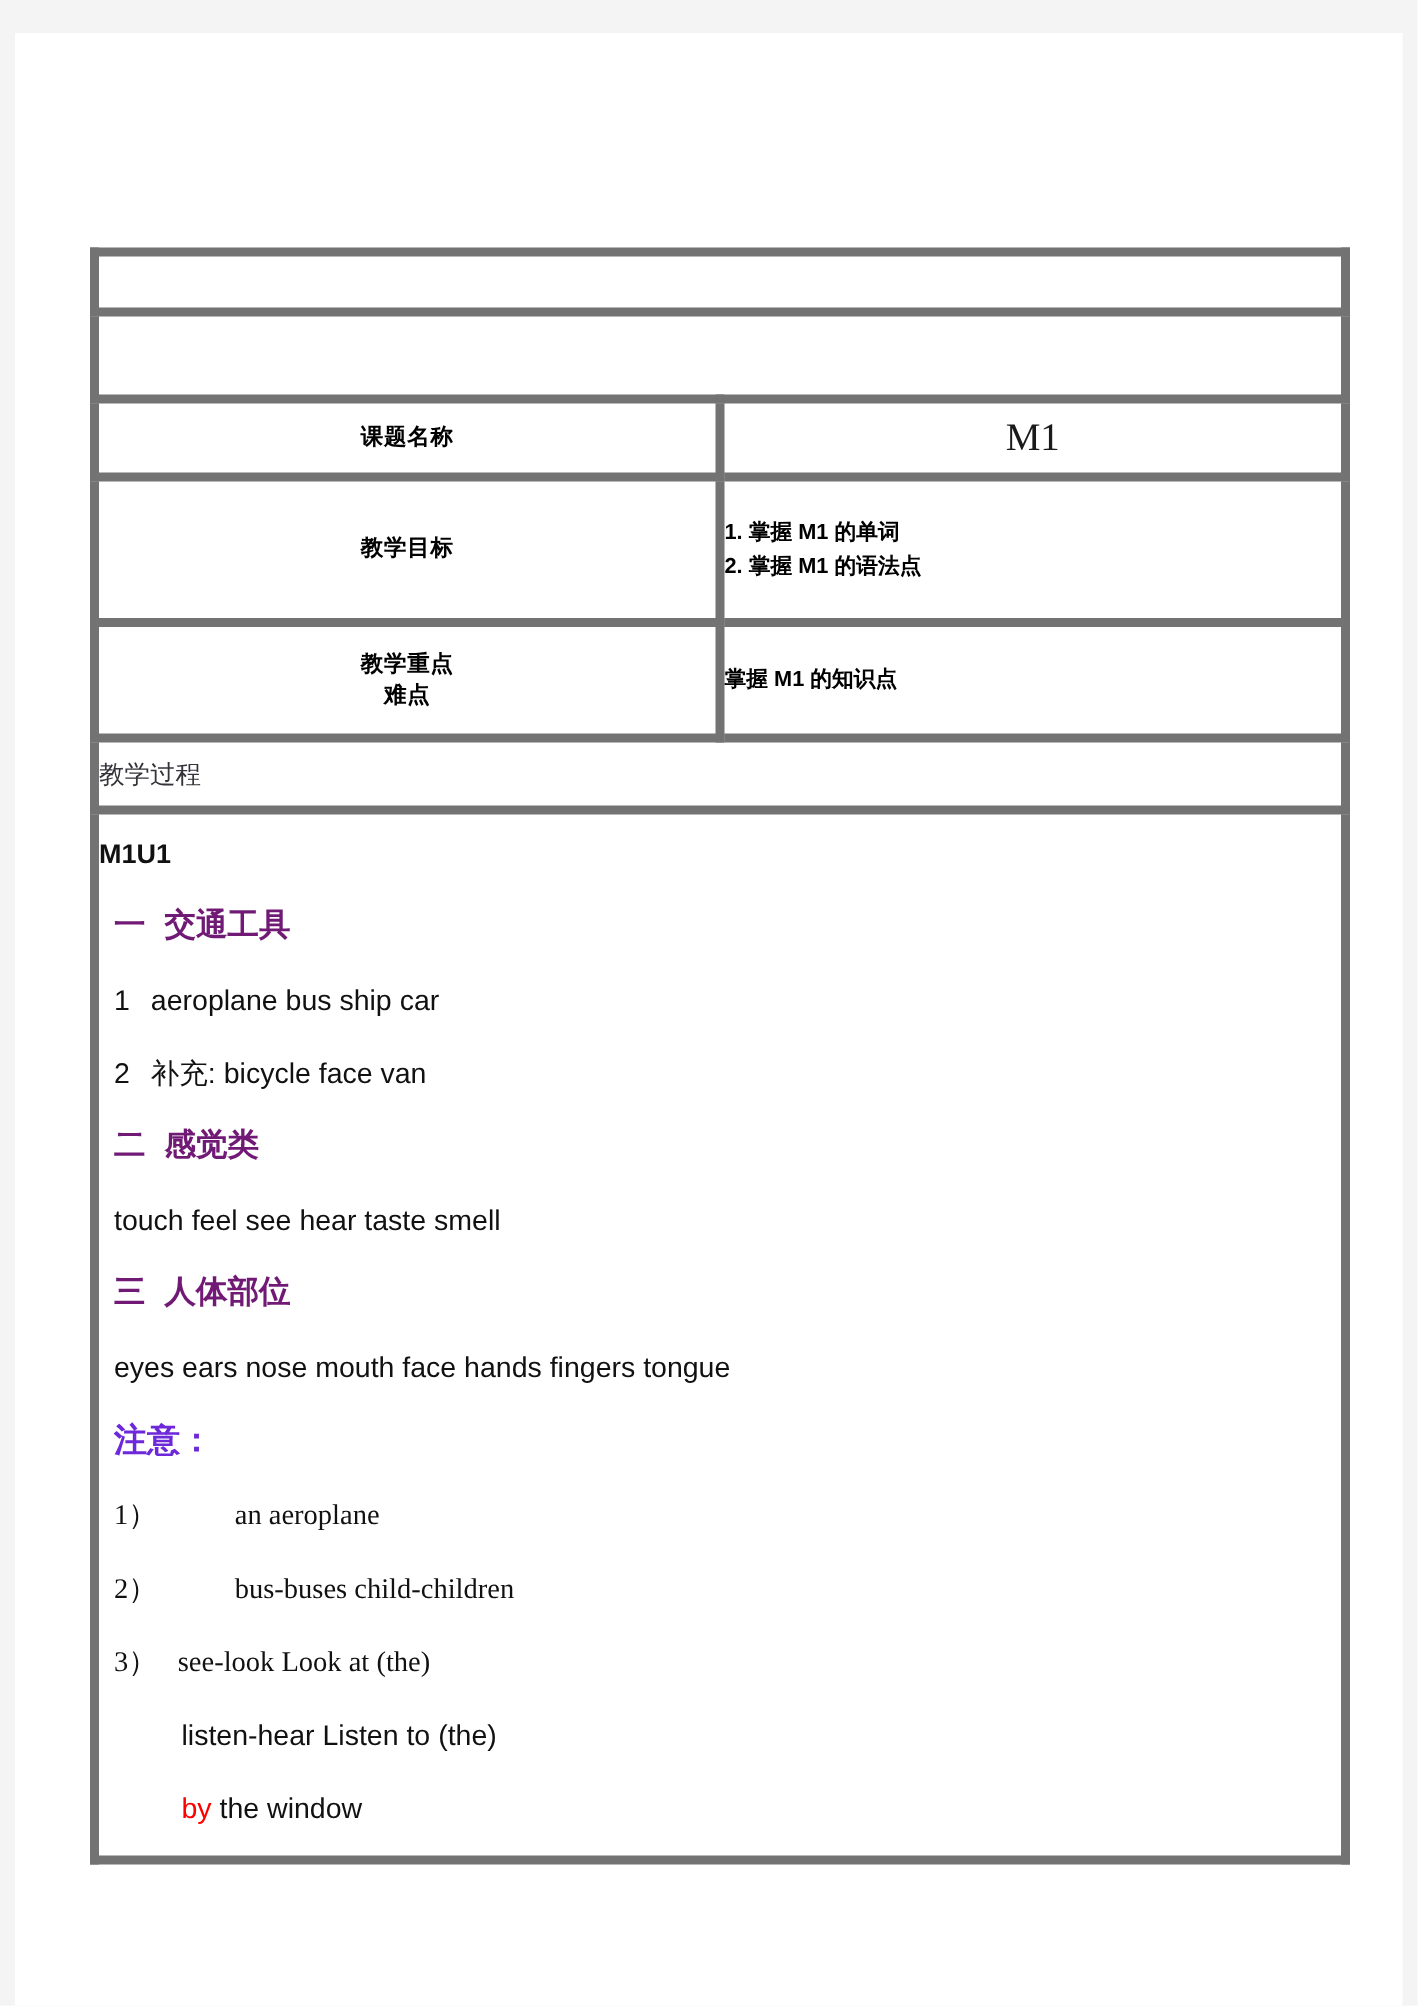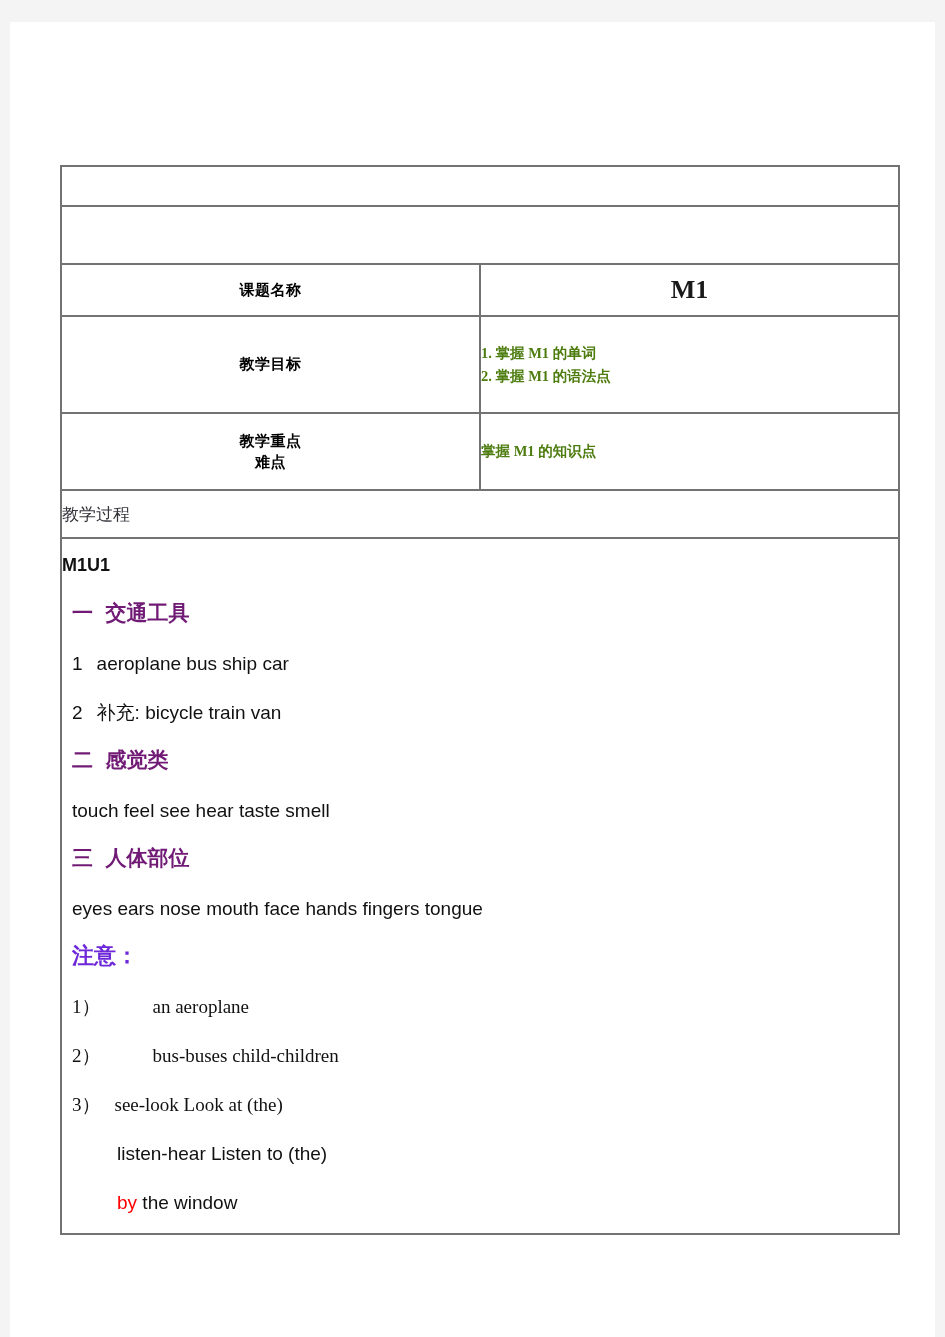--- a/index.html
+++ b/index.html
@@ -27,21 +27,21 @@
   
   #lesson-table {
     position: absolute;
     left: 50px;          
     top: 143px;          
     width: 840px;
     border-collapse: collapse;
     table-layout: fixed;
   }
   #lesson-table td {
-    border: 2px solid #737373;
+    border: 6px solid #737373;
     padding: 0;
     vertical-align: middle;
     background: #ffffff;
   }
 
   .col-label { width: 138px; }
 
   
   .r-blank1 { height: 40px; }
   .r-blank2 { height: 58px; }
@@ -57,31 +57,31 @@
     font-weight: bold;
     font-size: 15px;
     color: #000000;
     line-height: 1.35;
     letter-spacing: 0.5px;
   }
 
   
   .value-cell {
     padding-left: 12px;
-    font-family: Liberation Serif, serif;
+    font-family: Liberation Sans, sans-serif;
     font-weight: bold;
     font-size: 14.5px;
-    color: #4d7c0f;
+    color: #000000;
     line-height: 1.55;
   }
 
   
   .title-value {
     font-family: "Liberation Serif", serif;
-    font-weight: bold;
+    font-weight: normal;
     font-size: 26px;
     text-align: center;
     padding-left: 0;
     padding-right: 110px;
     color: #1a1a1a;
   }
 
   
   .process-cell {
     padding-left: 8px;
@@ -200,21 +200,21 @@
 
             <div class="line center-heading">M1U1</div>
 
             <div class="line cn-heading">一  交通工具</div>
 
             <div class="line mixed-cn">
               <span>1</span><span class="sp-sm"></span><span>aeroplane    bus    ship    car</span>
             </div>
 
             <div class="line mixed-cn">
-              <span>2</span><span class="sp-sm"></span><span>补充: bicycle    train    van</span>
+              <span>2</span><span class="sp-sm"></span><span>补充: bicycle    face    van</span>
             </div>
 
             <div class="line cn-heading">二  感觉类</div>
 
             <div class="line">touch    feel    see    hear    taste    smell</div>
 
             <div class="line cn-heading">三  人体部位</div>
 
             <div class="line">eyes    ears    nose     mouth    face    hands    fingers    tongue</div>
 

